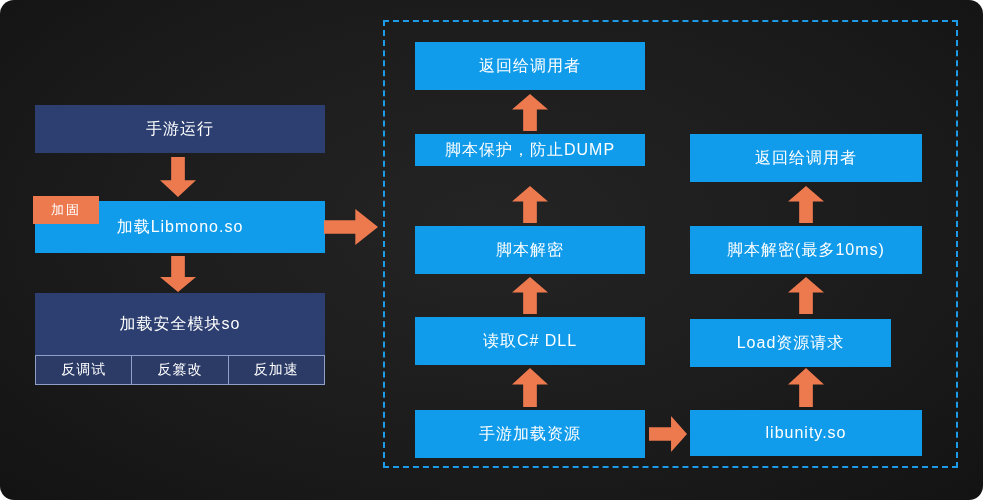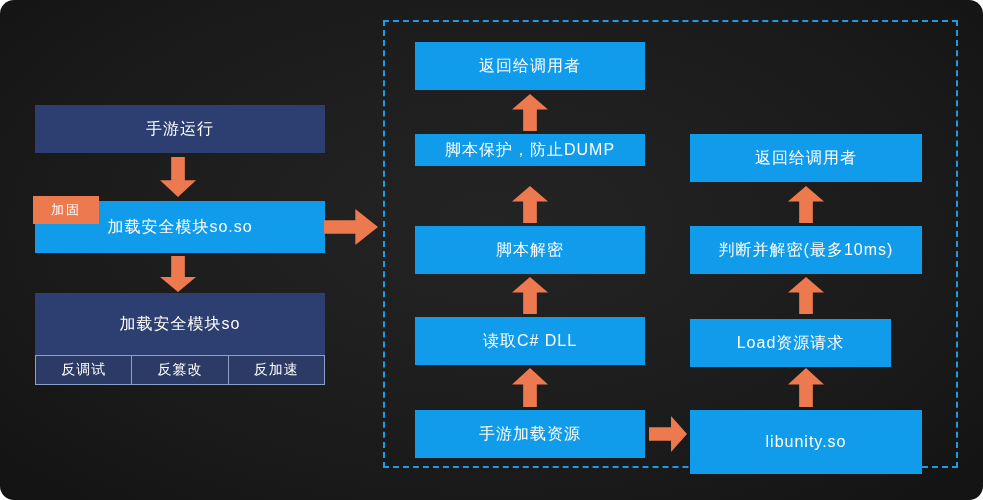--- a/index.html
+++ b/index.html
@@ -59,21 +59,21 @@
 </style>
 </head>
 <body>
 
 <div class="stage">
 
   <div class="box navy" style="left:35px; top:105px; width:290px; height:48px">手游运行</div>
 
   <div class="arrow arrow-down" style="left:160px; top:157px; width:36px; height:40px"></div>
 
-  <div class="box blue" style="left:35px; top:201px; width:290px; height:52px">加载安全模块so.so</div>
+  <div class="box blue" style="left:35px; top:201px; width:290px; height:52px">加载Libmono.so</div>
 
   <div class="tag" style="left:33px; top:196px; width:66px; height:28px">加固</div>
 
   <div class="arrow arrow-down" style="left:160px; top:256px; width:36px; height:36px"></div>
 
   <div class="box navy" style="left:35px; top:293px; width:290px; height:62px">加载安全模块so</div>
 
   <div class="subrow" style="left:35px; top:355px; width:290px; height:30px">
     <div class="subbox">反调试</div>
     <div class="subbox">反篡改</div>
@@ -99,25 +99,25 @@
   <div class="box blue" style="left:415px; top:317px; width:230px; height:48px">读取C# DLL</div>
 
   <div class="arrow arrow-up" style="left:512px; top:368px; width:36px; height:39px"></div>
 
   <div class="box blue" style="left:415px; top:410px; width:230px; height:48px">手游加载资源</div>
 
   <div class="box blue" style="left:690px; top:134px; width:232px; height:48px">返回给调用者</div>
 
   <div class="arrow arrow-up" style="left:788px; top:186px; width:36px; height:37px"></div>
 
-  <div class="box blue" style="left:690px; top:226px; width:232px; height:48px">判断并解密(最多10ms)</div>
+  <div class="box blue" style="left:690px; top:226px; width:232px; height:48px">脚本解密(最多10ms)</div>
 
   <div class="arrow arrow-up" style="left:788px; top:277px; width:36px; height:37px"></div>
 
   <div class="box blue" style="left:690px; top:319px; width:201px; height:48px">Load资源请求</div>
 
   <div class="arrow arrow-up" style="left:788px; top:368px; width:36px; height:39px"></div>
 
-  <div class="box blue" style="left:690px; top:410px; width:232px; height:64px">libunity.so</div>
+  <div class="box blue" style="left:690px; top:410px; width:232px; height:46px">libunity.so</div>
 
   <div class="arrow arrow-right" style="left:649px; top:416px; width:38px; height:36px"></div>
 
 </div>
 
 </body></html>

